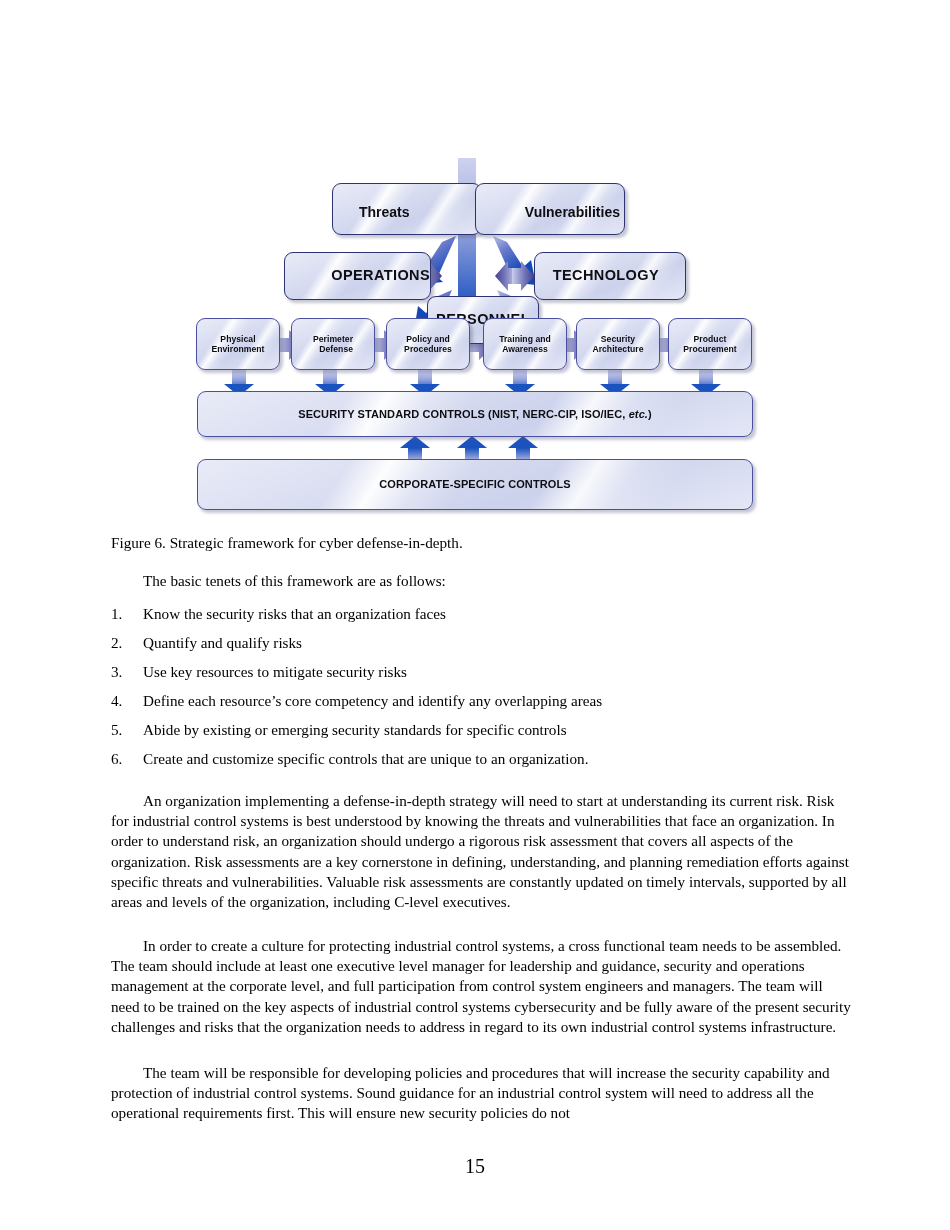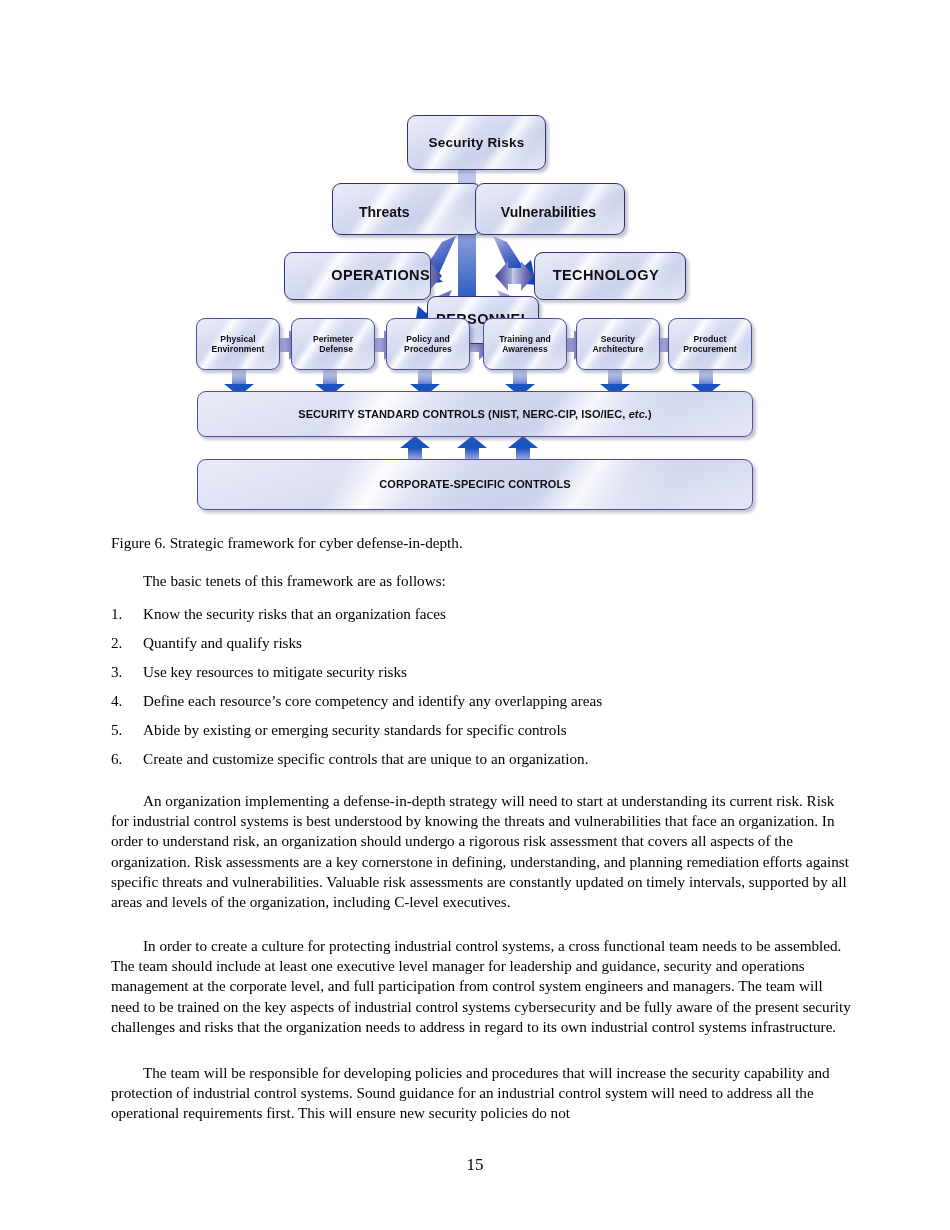--- a/index.html
+++ b/index.html
@@ -126,21 +126,21 @@
   #para-1 { top: 776px; }
   #para-2 { top: 921px; }
   #para-3 { top: 1048px; }
 
   .folio {
     position: absolute;
     left: 0;
     right: 0;
     top: 1155px;
     text-align: center;
-    font-size: 17px;
+    font-size: 20px;
   }
 </style>
 </head>
 <body>
 
 <div class="page">
 
   <div class="figure">
     <div class="figure-inner">
 
@@ -285,28 +285,25 @@
         <g>
           <rect x="275" y="348" width="14" height="20" fill="url(#gVertUp)"></rect>
           <polygon points="267,348 297,348 282,336" fill="#1a52c0"></polygon>
         </g>
         <g>
           <rect x="326" y="348" width="14" height="20" fill="url(#gVertUp)"></rect>
           <polygon points="318,348 348,348 333,336" fill="#1a52c0"></polygon>
         </g>
       </svg>
 
-      <div class="gbox dark-edge" style="left:217px; top:15px; width:139px; height:55px; z-index:8;">
-        <span class="lbl t-risk">Security Risks</span>
-      </div>
 
       <div class="gbox dark-edge" style="left:142px; top:83px; width:150px; height:52px; z-index:7; justify-content:flex-start; padding-left:26px;">
         <span class="lbl t-tv">Threats</span>
       </div>
-      <div class="gbox dark-edge" style="left:285px; top:83px; width:150px; height:52px; z-index:7; justify-content:flex-end; padding-right:28px;">
+      <div class="gbox dark-edge" style="left:285px; top:83px; width:150px; height:52px; z-index:7; justify-content:flex-end; padding-right:4px;">
         <span class="lbl t-tv">Vulnerabilities</span>
       </div>
 
       <div class="gbox dark-edge" style="left:94px; top:152px; width:147px; height:48px; z-index:7; justify-content:flex-end; padding-left:16px;">
         <span class="lbl t-opt">OPERATIONS</span>
       </div>
       <div class="gbox dark-edge" style="left:237px; top:152px; width:112px; height:48px; z-index:7;margin-top:44px;">
         <span class="lbl t-opt">PERSONNEL</span>
       </div>
       <div class="gbox dark-edge" style="left:344px; top:152px; width:152px; height:48px; z-index:7; justify-content:flex-end; padding-right:26px;">

